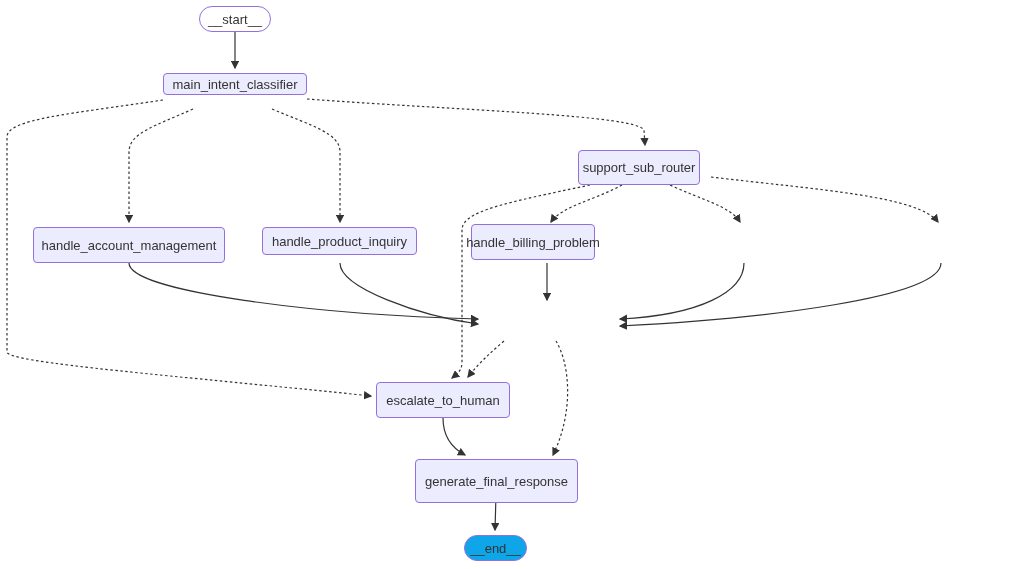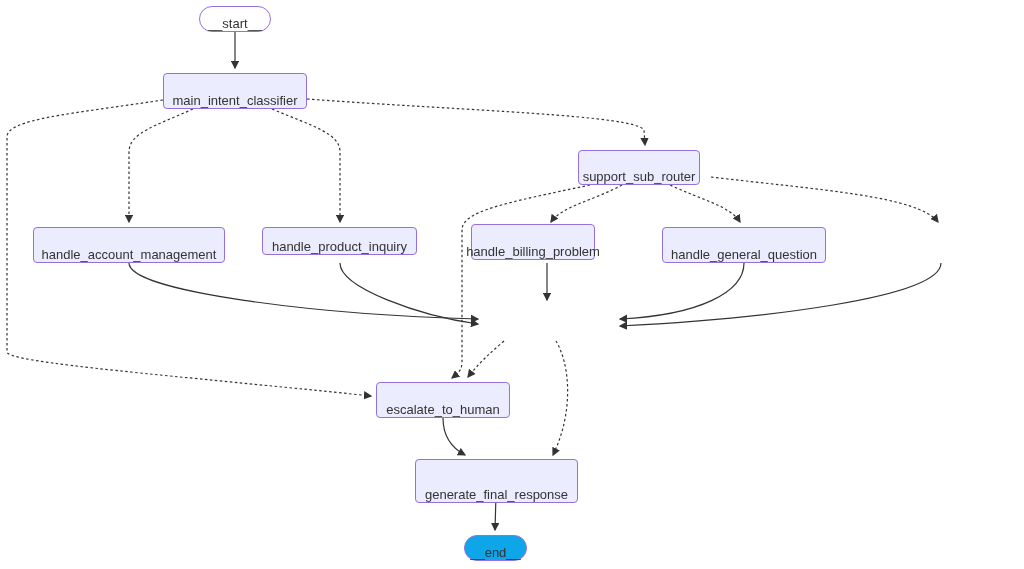--- a/index.html
+++ b/index.html
@@ -11,21 +11,21 @@
     height: 569px;
     background: #ffffff;
     overflow: hidden;
   }
   .edge-layer { position: absolute; left: 0; top: 0; }
   .edge { fill: none; stroke: #333333; stroke-width: 1.2; }
   .edge.dotted { stroke-dasharray: 2.5,2.5; }
   .node {
     position: absolute;
     display: flex;
-    align-items: flex-end;
+    align-items: center;
     justify-content: center;
     background: #ECECFF;
     border: 1px solid #9370DB;
     border-radius: 4px;
     color: #333333;
     font-size: 13px;
     white-space: nowrap;
     text-align: center;
   }
   .node.stadium { border-radius: 14px; }
@@ -78,43 +78,40 @@
 
     <path class="edge" d="M443,418 C443,437 452,448 465,455" marker-end="url(#arrow)" stroke="#333333"></path>
 
     <path class="edge" d="M496,495 L495,530" marker-end="url(#arrow)" stroke="#333333"></path>
   </svg>
 
   <div class="node stadium start-node" style="left:199px;top:6px;width:72px;height:26px">
     <span>__start__</span>
   </div>
 
-  <div class="node" style="left:163px;top:73px;width:144px;height:36px">
+  <div class="node" style="left:163px;top:73px;width:144px;height:22px">
     <span>main_intent_classifier</span>
   </div>
 
   <div class="node" style="left:578px;top:150px;width:122px;height:35px">
     <span>support_sub_router</span>
   </div>
 
   <div class="node" style="left:33px;top:227px;width:192px;height:36px">
     <span>handle_account_management</span>
   </div>
 
   <div class="node" style="left:262px;top:227px;width:155px;height:28px">
     <span>handle_product_inquiry</span>
   </div>
 
   <div class="node" style="left:471px;top:224px;width:124px;height:36px">
     <span>handle_billing_problem</span>
   </div>
 
-  <div class="node" style="left:662px;top:227px;width:164px;height:36px">
-    <span>handle_general_question</span>
-  </div>
 
 
 
   <div class="node" style="left:376px;top:382px;width:134px;height:36px">
     <span>escalate_to_human</span>
   </div>
 
   <div class="node" style="left:415px;top:459px;width:163px;height:44px">
     <span>generate_final_response</span>
   </div>

